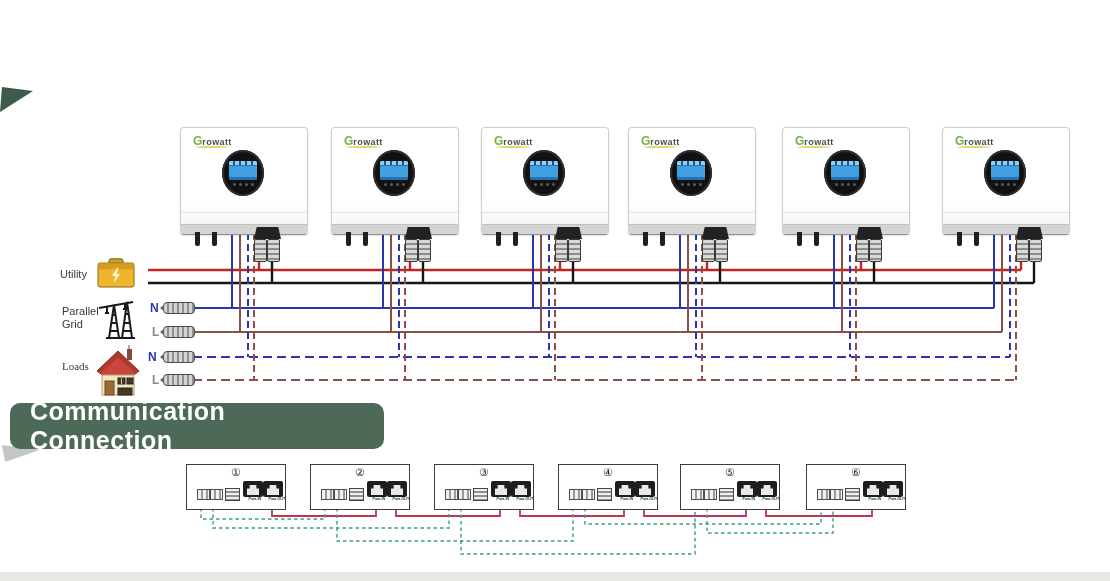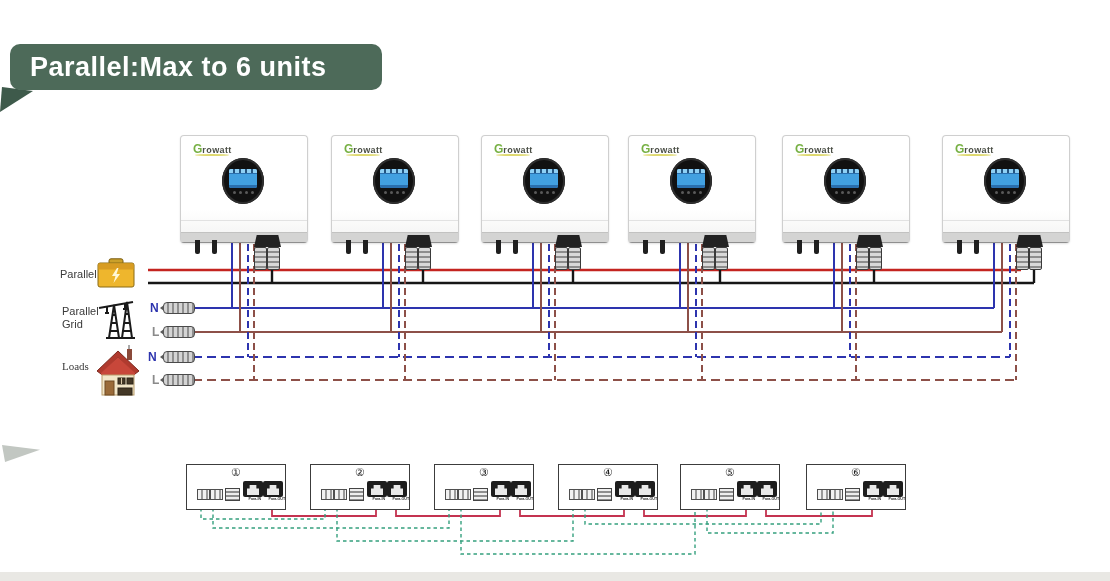--- a/index.html
+++ b/index.html
@@ -12,21 +12,21 @@
   .banner.b1{left:10px;top:44px;width:332px;height:46px;font-size:27px;}
   .banner.b2{left:10px;top:403px;width:334px;height:46px;font-size:25px;}
   .tail1{position:absolute;left:0;top:87px;width:33px;height:25px;background:#3e5a4b;
          clip-path:polygon(6% 0,100% 16%,0 100%);}
   .tail2{position:absolute;left:2px;top:445px;width:38px;height:17px;background:#c2c7c2;
          clip-path:polygon(0 0,100% 28%,8% 100%);}
 
   
   .inverter{position:absolute;width:126px;height:105px;background:linear-gradient(#ffffff 70%,#f3f3f2);
             border:1px solid #cfcfcf;border-bottom:2px solid #8f8f8f;border-radius:4px;
-            box-shadow:0 1px 2px rgba(0,0,0,.12);margin-top:8px;}
+            box-shadow:0 1px 2px rgba(0,0,0,.12);}
   .inv-logo{position:absolute;left:12px;top:6px;line-height:12px;white-space:nowrap;}
   .logo-g{color:#76b043;font-size:12px;font-weight:bold;}
   .logo-rest{color:#4b4f46;font-size:9px;font-weight:bold;letter-spacing:.4px;}
   .logo-swoosh{position:absolute;left:2px;top:12px;width:34px;height:2px;background:#d6ce4a;
                border-radius:50%;opacity:.8;}
   .inv-display{position:absolute;left:41px;top:22px;width:42px;height:46px;background:#111;
                border-radius:50%;box-shadow:inset 0 0 0 2px #2e2e2e;}
   .inv-screen{position:absolute;left:7px;top:11px;width:28px;height:19px;background:#42a0e0;
               border-radius:2px;overflow:hidden;}
   .scr-top{height:4px;background:#8fd0f4;border-bottom:1px solid #2a6fae;
@@ -126,26 +126,26 @@
       <path d="M766,508 V516 H872 V508" stroke="#c43350" stroke-width="1.8" fill="none"></path>
       <path d="M201,508 V519 H325 V508" stroke="#35a07e" stroke-width="1.4" fill="none" stroke-dasharray="3.5 3"></path>
       <path d="M213,508 V528 H449 V508" stroke="#35a07e" stroke-width="1.4" fill="none" stroke-dasharray="3.5 3"></path>
       <path d="M337,508 V541 H573 V508" stroke="#35a07e" stroke-width="1.4" fill="none" stroke-dasharray="3.5 3"></path>
       <path d="M461,508 V554 H695 V508" stroke="#35a07e" stroke-width="1.4" fill="none" stroke-dasharray="3.5 3"></path>
       <path d="M585,508 V524 H821 V508" stroke="#35a07e" stroke-width="1.4" fill="none" stroke-dasharray="3.5 3"></path>
       <path d="M707,508 V533 H833 V508" stroke="#35a07e" stroke-width="1.4" fill="none" stroke-dasharray="3.5 3"></path>
     </svg>
 
   <div class="tail1"></div>
-  <div class="banner b1">
-    <span>Parallel:Max to 6 units</span>
-  </div>
   <div class="tail2"></div>
-
-  <div class="lbl" style="left:60px;top:268px;">Parallel</div>
+  <div class="banner b2">
+    <span>Communication Connection</span>
+  </div>
+
+  <div class="lbl" style="left:60px;top:268px;">Utility</div>
   <svg style="position:absolute;left:97px;top:258px;" width="38" height="31" viewBox="0 0 38 31">
     <rect x="12" y="0.8" width="14" height="6" rx="2" fill="#caa02a" stroke="#7a5c10"></rect>
     <rect x="1" y="5" width="36" height="24" rx="2" fill="#eeb62d" stroke="#8a6a14"></rect>
     <rect x="1.5" y="5.5" width="35" height="6" fill="#d89c22"></rect>
     <polygon points="20,10 15,18 18.5,18 16.5,25 23,16 19.5,16 21.5,10" fill="#fff8d8"></polygon>
   </svg>
 
   <div class="lbl" style="left:62px;top:305px;width:48px;line-height:13px;">Parallel Grid</div>
   <svg style="position:absolute;left:95px;top:293px;" width="42" height="47" viewBox="0 0 42 47">
     <g stroke="#1a1a1a" stroke-width="2" fill="none">

